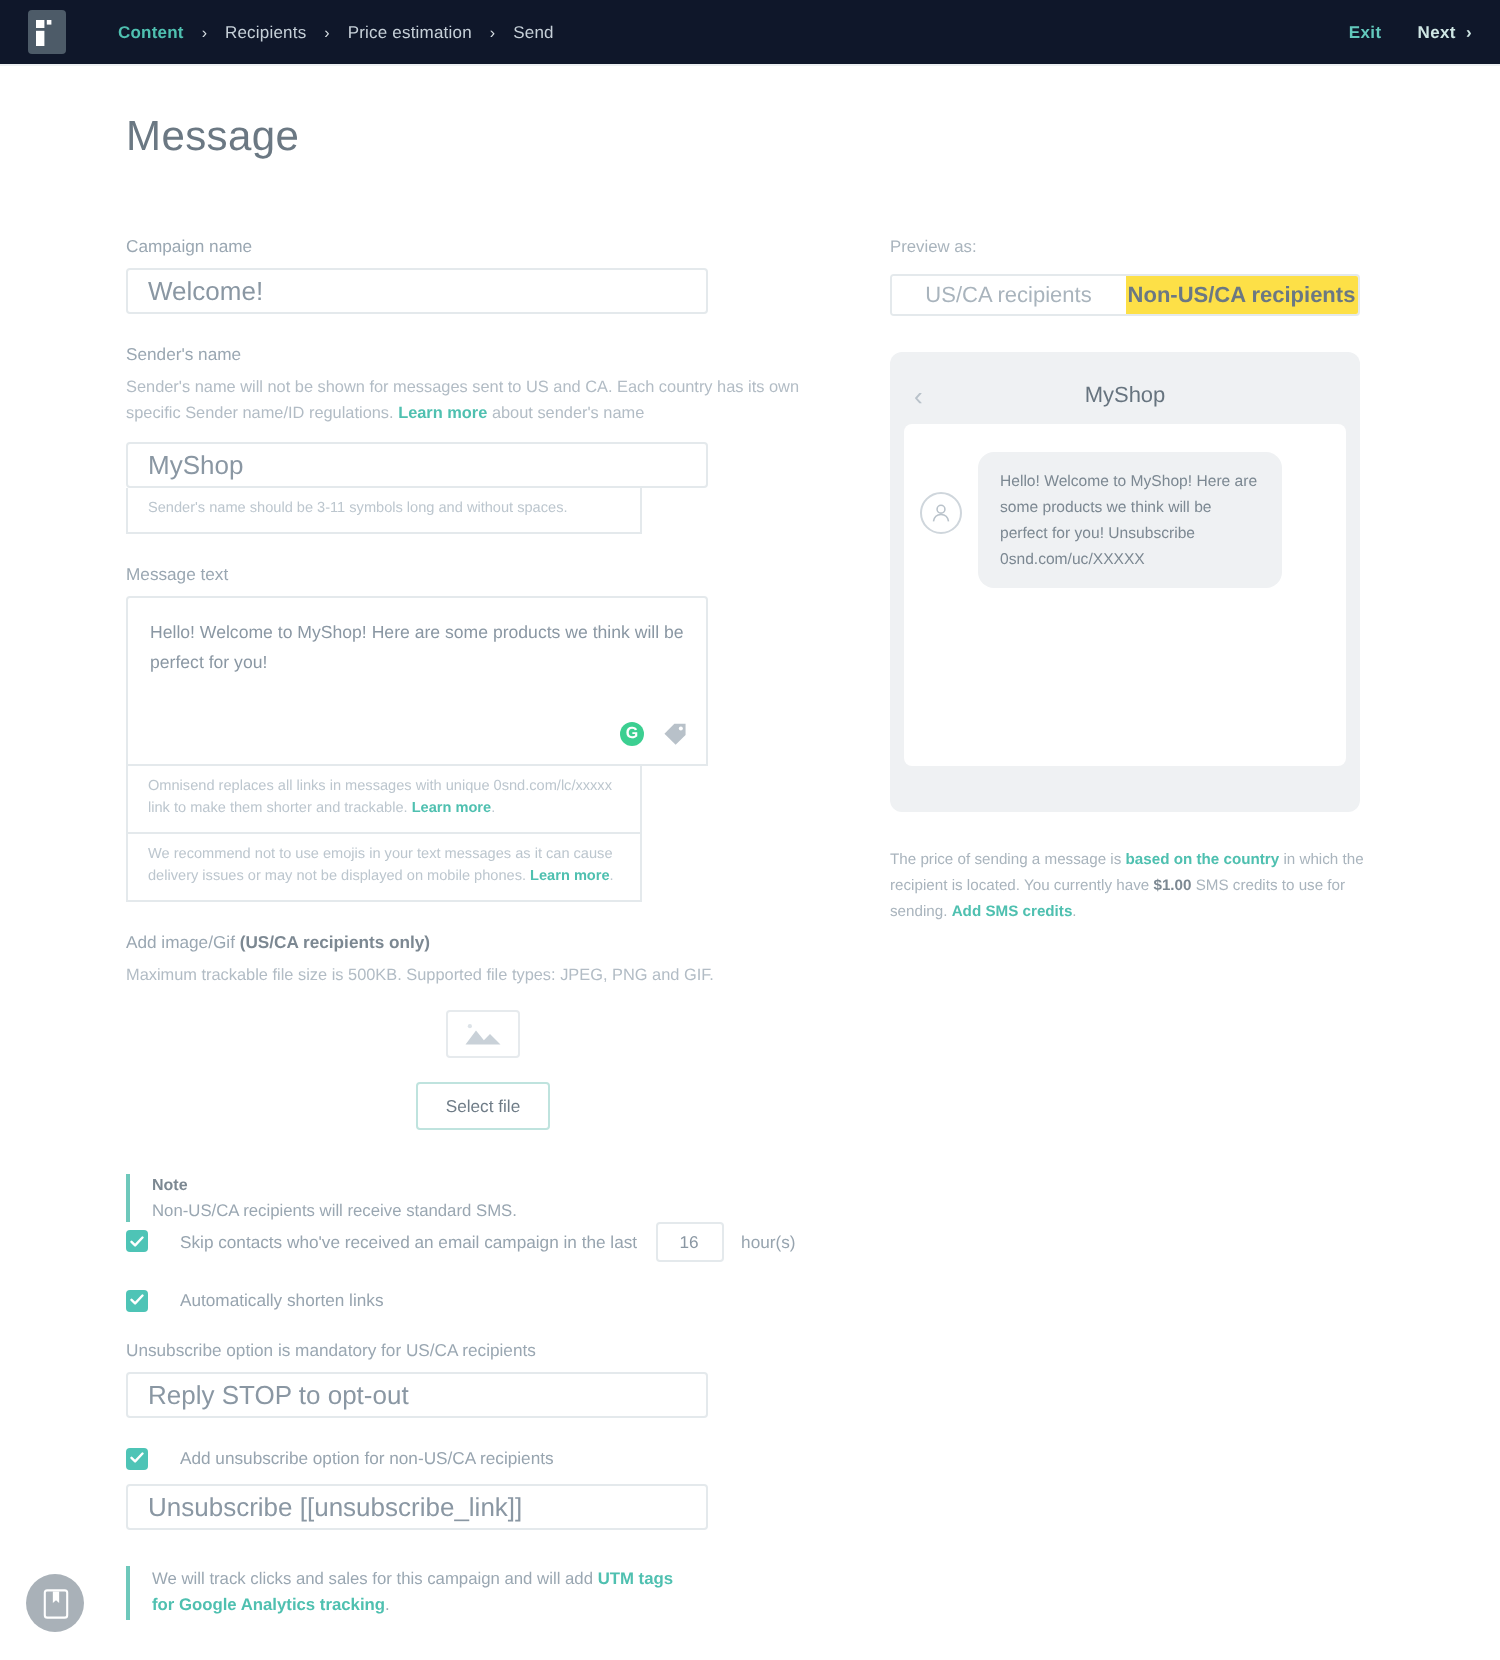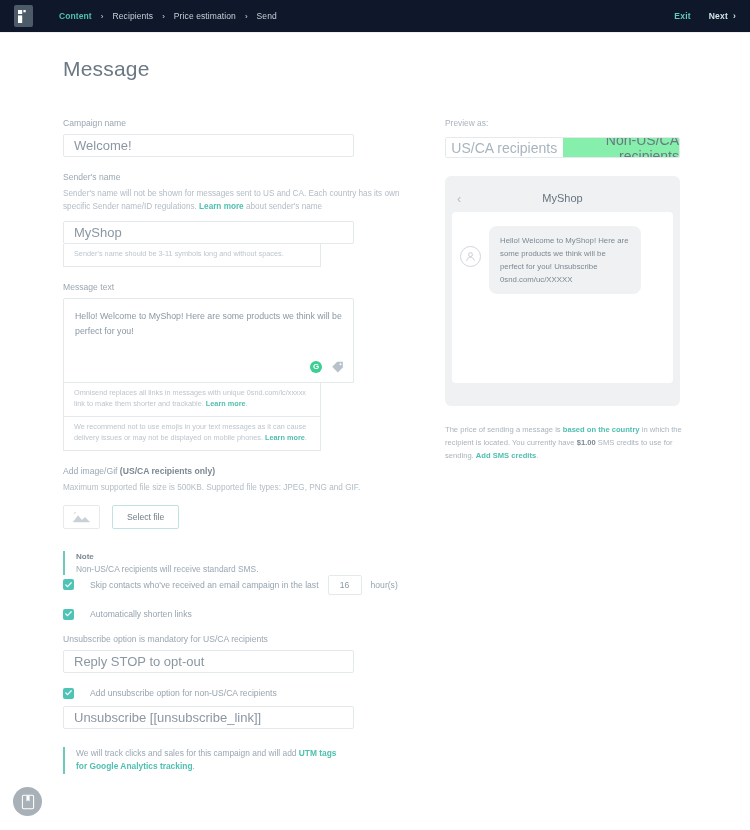--- a/index.html
+++ b/index.html
@@ -96,21 +96,21 @@
     width:12px;height:12px;border-radius:50%;
     background:#3ccf91; color:#fff;
     font-size:8px; font-weight:bold;
     display:flex;align-items:center;justify-content:center;
     line-height:1;
   }
 
   .bold-inline{ color:#7c8892; font-weight:bold; }
 
   
-  .img-row{ display:flex; align-items:center; gap:12px; margin-top:10px; }
+  .img-row{ display:flex; align-items:center; gap:12px; margin-top:10px;flex-direction:column; }
   .img-thumb{
     width:37px;height:24px;border:1px solid #e6eaed;border-radius:2px;
     display:flex;align-items:center;justify-content:center;background:#fff;
   }
   .select-file{
     border:1px solid #bfe3de; border-radius:2px;
     height:24px; padding:0 14px;
     display:flex;align-items:center;
     font-size:8.6px; color:#6f7c87;
     background:#fff;
@@ -149,23 +149,23 @@
   .track-text{ font-size:8.4px; color:#9aa7b2; line-height:1.62; }
 
   
   .preview-as{ font-size:8.4px;color:#a9b4bd; margin-bottom:9px; }
   .seg{
     display:flex; width:235px; height:21px;
     border:1px solid #e4e9ec; border-radius:2px; overflow:hidden;
   }
   .seg-item{
     flex:1; display:flex;align-items:center;justify-content:center;
-    font-size:14px; color:#a9b4bd; background:#fff;text-align:right;
-  }
-  .seg-item.sel{ background:#86efac; color:#6b7883; font-weight:normal; }
+    font-size:11px; color:#a9b4bd; background:#fff;text-align:right;
+  }
+  .seg-item.sel{ background:#fde047; color:#6b7883; font-weight:bold; }
 
   .phone-card{
     margin-top:18px;
     width:235px; height:230px;
     background:#eff1f3; border-radius:6px;
     padding:7px;
   }
   .phone-head{
     height:29px; background:#eff1f3;
     display:flex;align-items:center;justify-content:center;
@@ -273,21 +273,21 @@
     <div class="sub-note">
       <span>Omnisend replaces all links in messages with unique 0snd.com/lc/xxxxx link to make them shorter and trackable. </span><span class="lnk">Learn more</span><span>.</span>
     </div>
     <div class="sub-note">
       <span>We recommend not to use emojis in your text messages as it can cause delivery issues or may not be displayed on mobile phones. </span><span class="lnk">Learn more</span><span>.</span>
     </div>
 
     <div class="field-label mt">
       <span>Add image/Gif </span><span class="bold-inline">(US/CA recipients only)</span>
     </div>
-    <div class="hint">Maximum supported file size is 500KB. Supported file types: JPEG, PNG and GIF.</div>
+    <div class="hint">Maximum trackable file size is 500KB. Supported file types: JPEG, PNG and GIF.</div>
     <div class="img-row">
       <div class="img-thumb">
         <svg width="21" height="14" viewBox="0 0 24 16">
           <path d="M2 14 L8 6 L12.5 11.5 L16 8 L22 14 Z" fill="#c9d1d8"></path>
           <circle cx="4.5" cy="3.5" r="1.2" fill="#dde3e8"></circle>
         </svg>
       </div>
       <div class="select-file">
         <span>Select file</span>
       </div>

